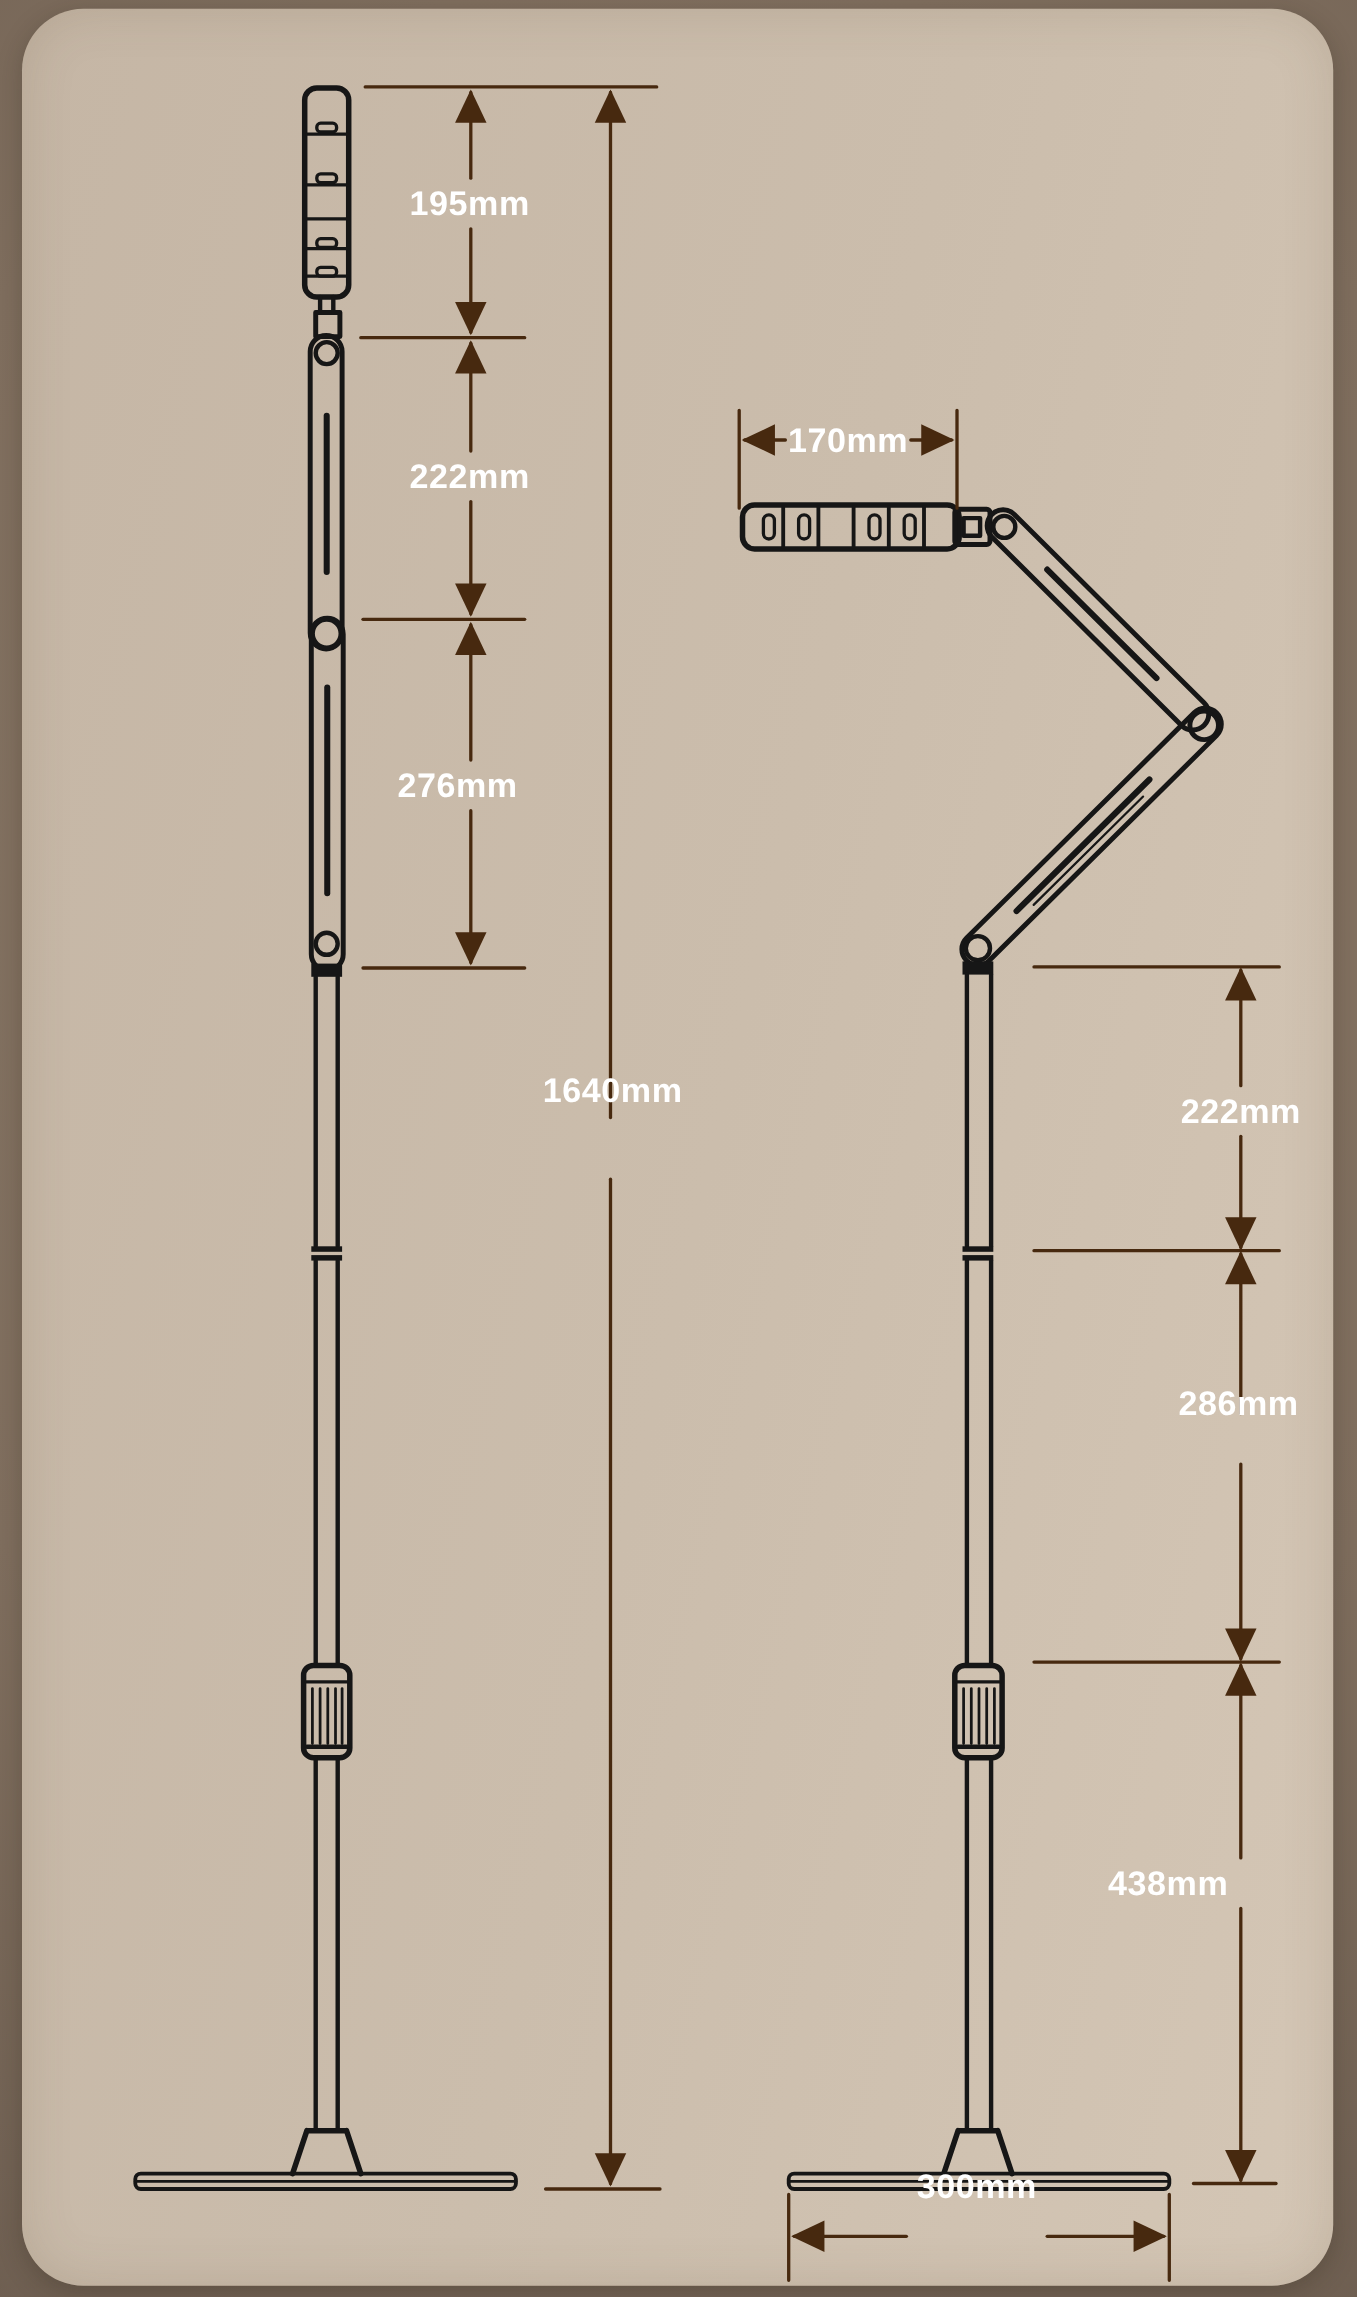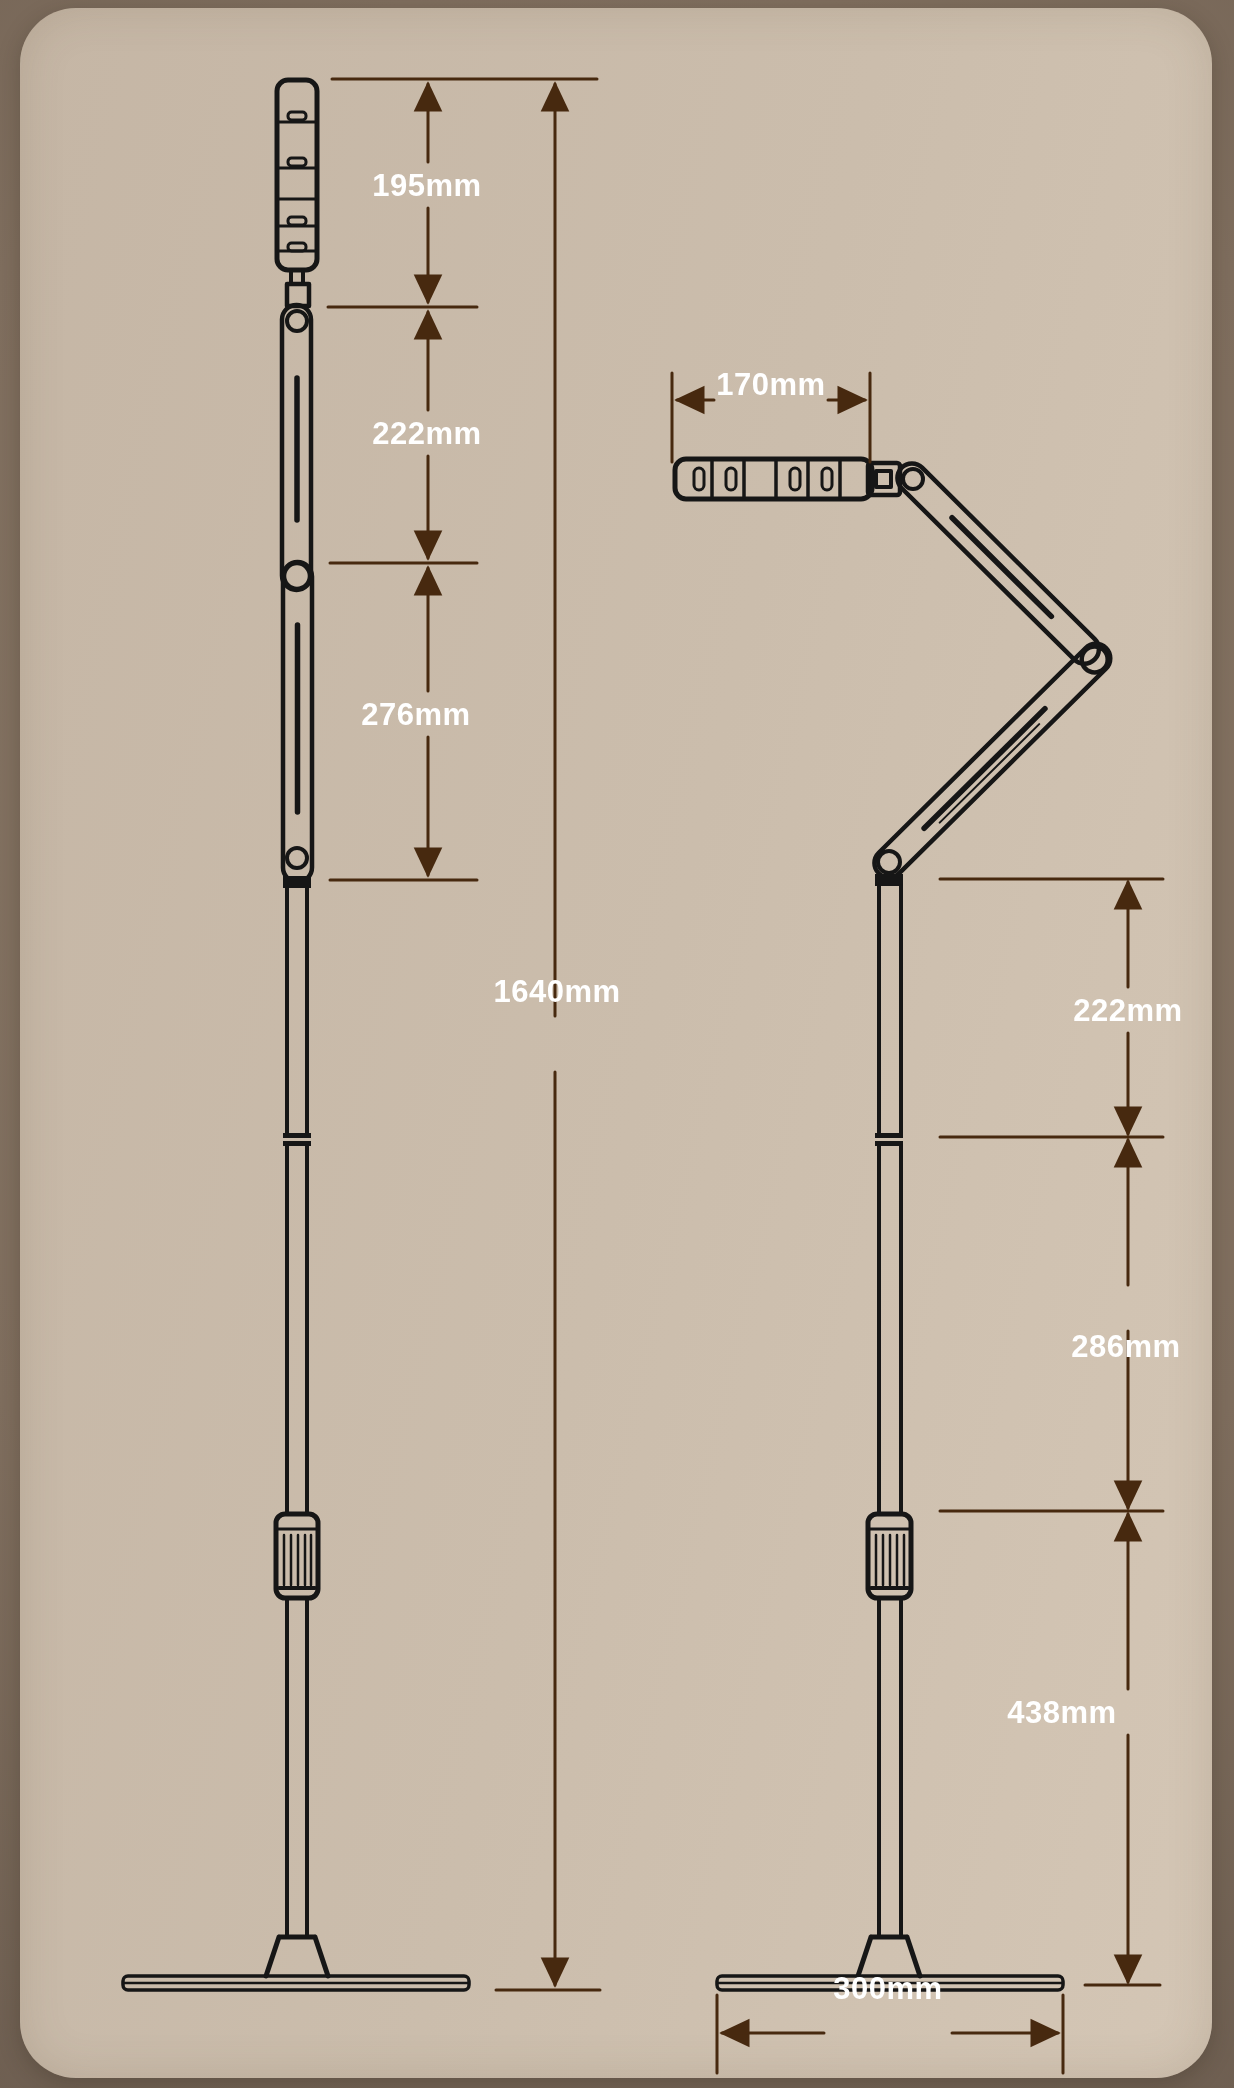--- a/index.html
+++ b/index.html
@@ -183,18 +183,18 @@
       <line x1="824" y1="2033" x2="722" y2="2033" marker-end="url(#arrow)"></line>
       <line x1="952" y1="2033" x2="1058" y2="2033" marker-end="url(#arrow)"></line>
     </g>
   </svg>
 
   <span class="dim-label" style="left:427px;top:185px">195mm</span>
   <span class="dim-label" style="left:427px;top:433px">222mm</span>
   <span class="dim-label" style="left:416px;top:714px">276mm</span>
   <span class="dim-label" style="left:557px;top:991px">1640mm</span>
 
-  <span class="dim-label" style="left:771px;top:384px">170mm</span>
+  <span class="dim-label" style="left:771px;top:400px">170mm</span>
   <span class="dim-label" style="left:1128px;top:1010px">222mm</span>
-  <span class="dim-label" style="left:1126px;top:1346px">286mm</span>
+  <span class="dim-label" style="left:1126px;top:1276px">286mm</span>
   <span class="dim-label" style="left:1062px;top:1712px">438mm</span>
   <span class="dim-label" style="left:888px;top:1988px">300mm</span>
 </div>
 
 </body></html>

